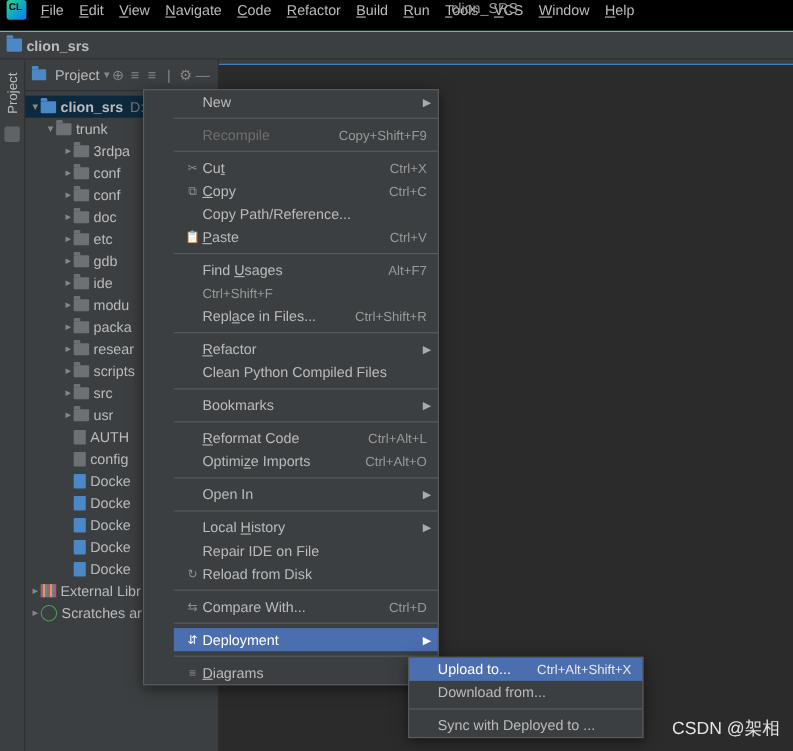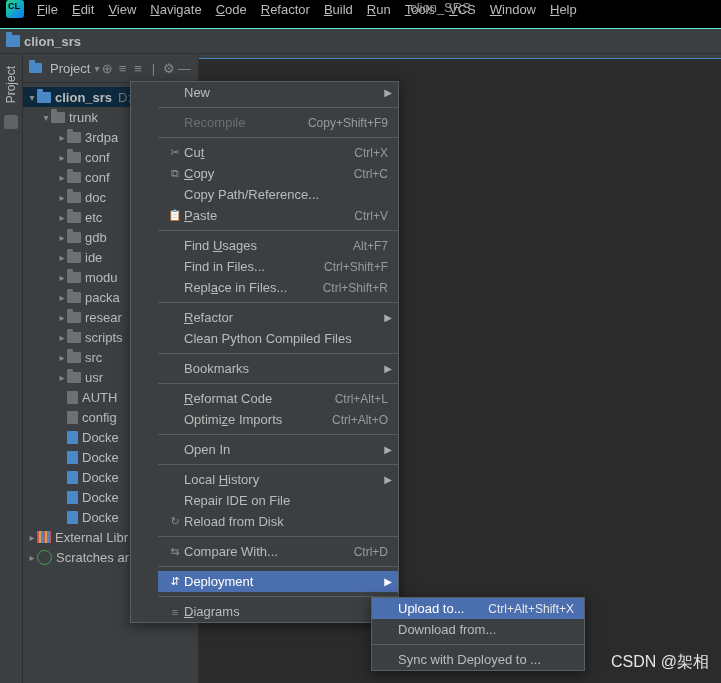--- a/index.html
+++ b/index.html
@@ -264,21 +264,20 @@
       <span class="mshort">Ctrl+V</span>
     </div>
     <div class="msep"></div>
     <div class="mitem">
       <span class="micon"></span>
       <span class="mlabel">Find <u>U</u>sages</span>
       <span class="mshort">Alt+F7</span>
     </div>
     <div class="mitem">
       <span class="micon"></span>
-      <span class="mlabel">Find in Files...</span>
       <span class="mshort">Ctrl+Shift+F</span>
     </div>
     <div class="mitem">
       <span class="micon"></span>
       <span class="mlabel">Repl<u>a</u>ce in Files...</span>
       <span class="mshort">Ctrl+Shift+R</span>
     </div>
     <div class="msep"></div>
     <div class="mitem">
       <span class="micon"></span>

